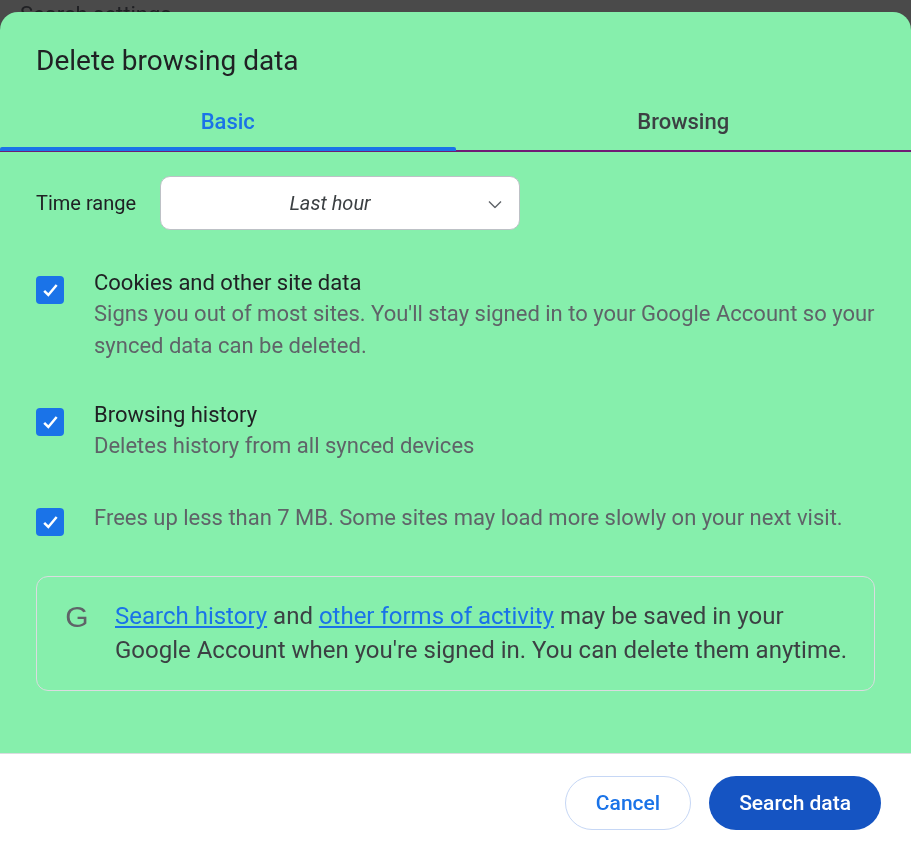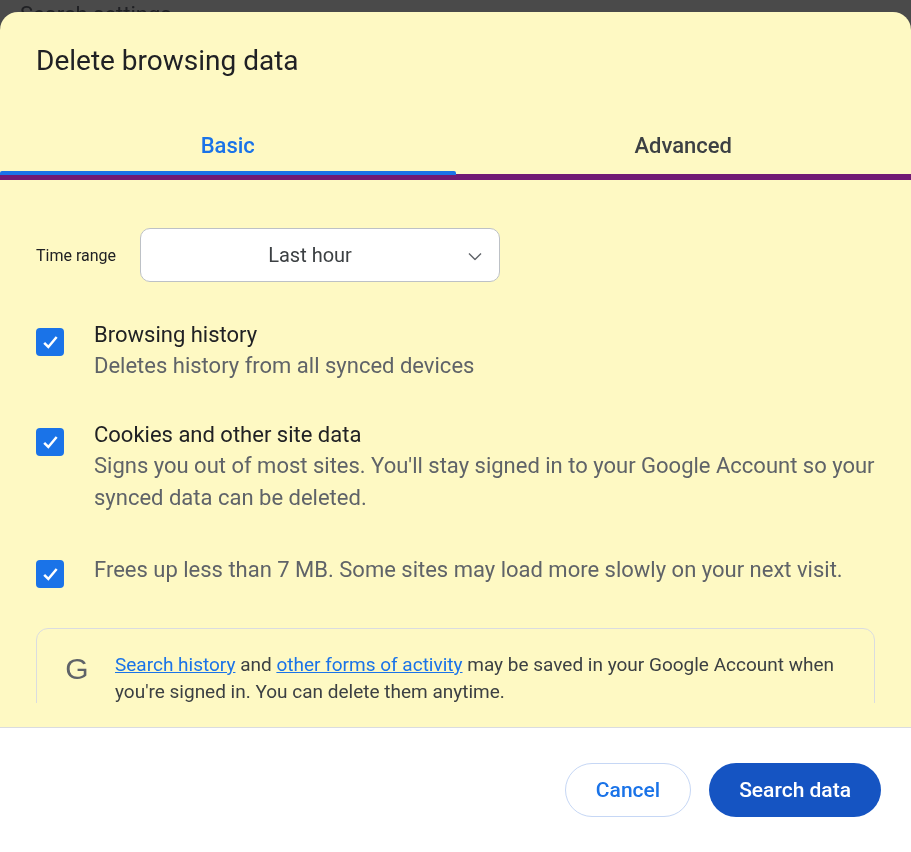--- a/index.html
+++ b/index.html
@@ -22,38 +22,37 @@
       color: #202124;
       font-size: 22px;
       padding-top: 2px;
     }
     .dialog {
       position: absolute;
       top: 12px;
       left: 0;
       right: 0;
       bottom: 0;
-      background: #fef9c3;
+      background: #86efac;
       border-radius: 18px 18px 0 0;
       display: flex;
       flex-direction: column;
       overflow: hidden;
-      gap: 24px;
     }
     .dialog-header {
       padding: 32px 36px 18px 36px;
     }
     .dialog-title {
       font-size: 28px;
       font-weight: 400;
       color: #202124;
     }
     .tabs {
       display: flex;
-      border-bottom: 6px solid #701a75;
+      border-bottom: 2px solid #701a75;
     }
     .tab {
       flex: 1;
       text-align: center;
       padding: 14px 0 16px 0;
       font-size: 22px;
       font-weight: 500;
       color: #3c4043;
       cursor: pointer;
       position: relative;
@@ -76,38 +75,39 @@
       overflow-y: auto;
       padding: 24px 36px 0 36px;
     }
     .time-range-row {
       display: flex;
       align-items: center;
       gap: 24px;
       margin-bottom: 40px;
     }
     .time-range-label {
-      font-size: 16px;
+      font-size: 20px;
       color: #202124;
     }
     .select-wrapper {
       position: relative;
       width: 360px;
     }
     .select {
       width: 100%;
       padding: 14px 40px 14px 20px;
       font-size: 20px;
       color: #3c4043;
       border: 1px solid #bdc1c6;
       border-radius: 10px;
       background: #fff;
       appearance: none;
       cursor: pointer;
       font-family: inherit;
+      font-style: italic;
     }
     .select-caret {
       position: absolute;
       right: 18px;
       top: 50%;
       transform: translateY(-50%);
       pointer-events: none;
       color: #5f6368;
     }
     .option-row {
@@ -163,32 +163,32 @@
       flex-shrink: 0;
       margin-top: 2px;
       color: #5f6368;
       font-family: 'Product Sans', Arial, sans-serif;
       font-weight: 500;
       font-size: 30px;
       line-height: 32px;
       text-align: center;
     }
     .info-text {
-      font-size: 19px;
+      font-size: 24px;
       color: #3c4043;
       line-height: 1.45;
     }
     .link {
       color: #1a73e8;
       text-decoration: underline;
       cursor: pointer;
     }
     .footer {
       border-top: 1px solid #dadce0;
-      padding: 35px 30px;
+      padding: 22px 30px;
       display: flex;
       justify-content: flex-end;
       gap: 18px;
       background: #fff;
     }
     .btn {
       padding: 14px 30px;
       font-size: 21px;
       font-weight: 500;
       border-radius: 999px;
@@ -212,21 +212,21 @@
 <div class="background-text">Search settings</div>
 
 <div class="dialog">
 
   <div class="dialog-header">
     <h1 class="dialog-title">Delete browsing data</h1>
   </div>
 
   <div class="tabs">
     <div class="tab active">Basic</div>
-    <div class="tab">Advanced</div>
+    <div class="tab">Browsing</div>
   </div>
 
   <div class="content">
 
     <div class="time-range-row">
       <div class="time-range-label">Time range</div>
       <div class="select-wrapper">
         <button class="select">Last hour</button>
         <span class="select-caret">
           <svg width="14" height="8" viewBox="0 0 14 8">
@@ -236,34 +236,34 @@
       </div>
     </div>
 
     <div class="option-row">
       <div class="checkbox">
         <svg viewBox="0 0 24 24">
             <polyline points="5,13 10,18 20,6"></polyline>
           </svg>
       </div>
       <div class="option-text">
-        <div class="option-title">Browsing history</div>
-        <div class="option-desc">Deletes history from all synced devices</div>
+        <div class="option-title">Cookies and other site data</div>
+        <div class="option-desc">Signs you out of most sites. You'll stay signed in to your Google Account so your synced data can be deleted.</div>
       </div>
     </div>
 
     <div class="option-row">
       <div class="checkbox">
         <svg viewBox="0 0 24 24">
             <polyline points="5,13 10,18 20,6"></polyline>
           </svg>
       </div>
       <div class="option-text">
-        <div class="option-title">Cookies and other site data</div>
-        <div class="option-desc">Signs you out of most sites. You'll stay signed in to your Google Account so your synced data can be deleted.</div>
+        <div class="option-title">Browsing history</div>
+        <div class="option-desc">Deletes history from all synced devices</div>
       </div>
     </div>
 
     <div class="option-row">
       <div class="checkbox">
         <svg viewBox="0 0 24 24">
             <polyline points="5,13 10,18 20,6"></polyline>
           </svg>
       </div>
       <div class="option-text">

